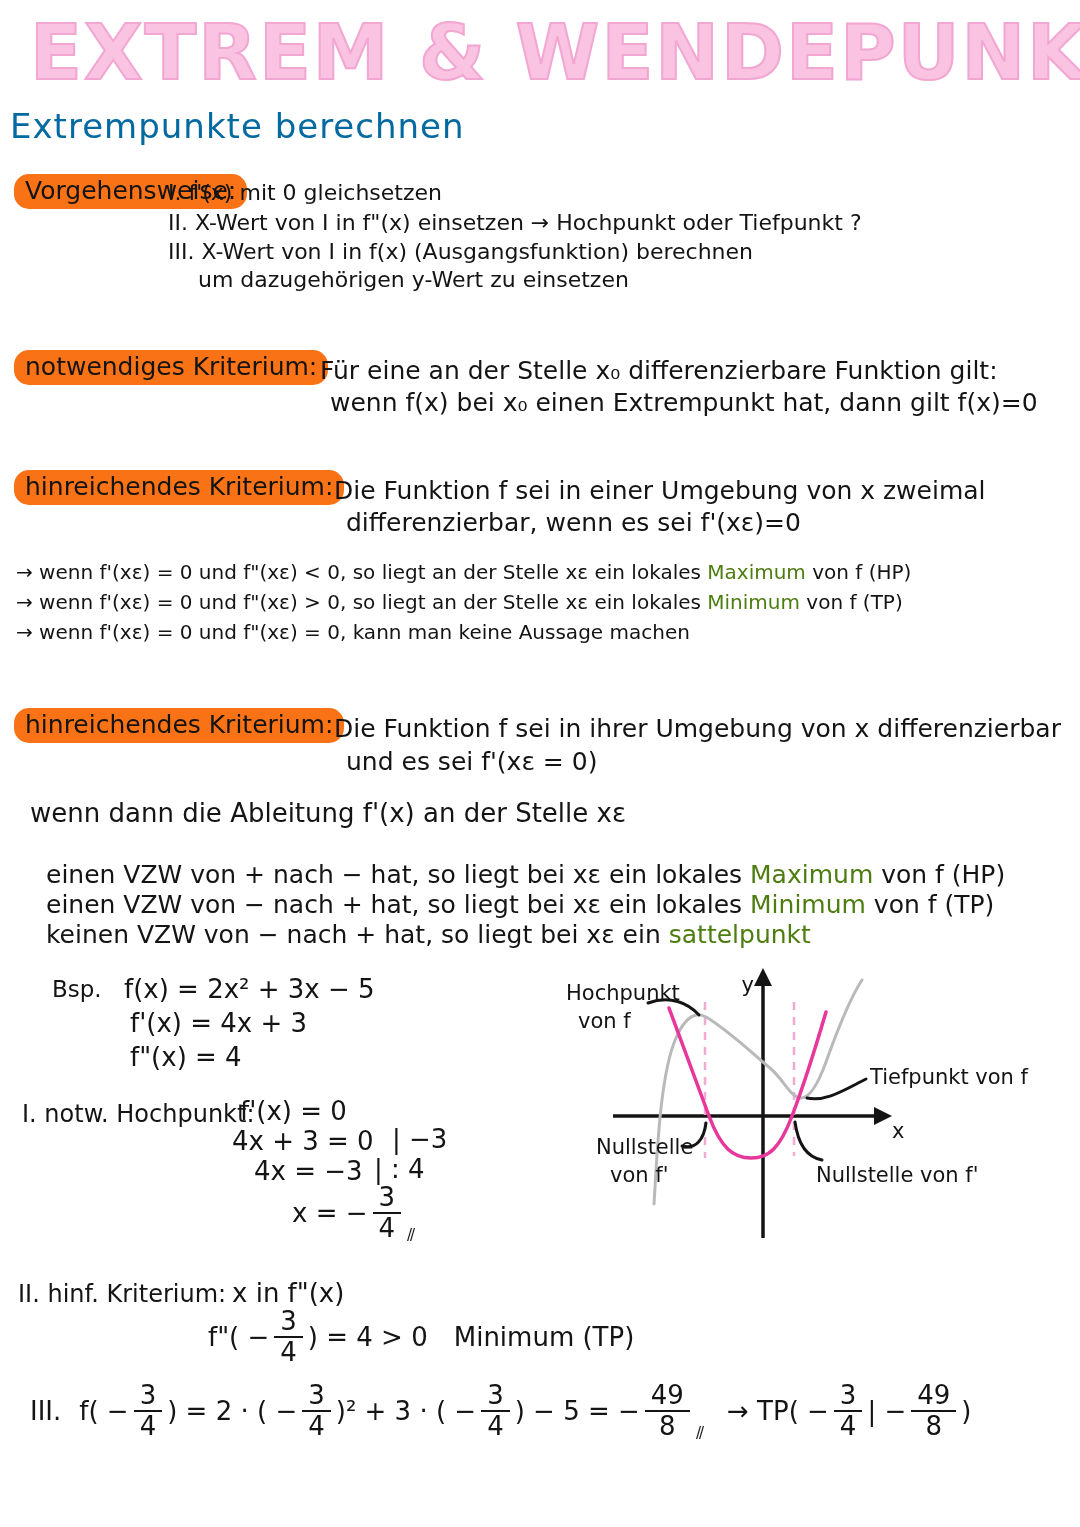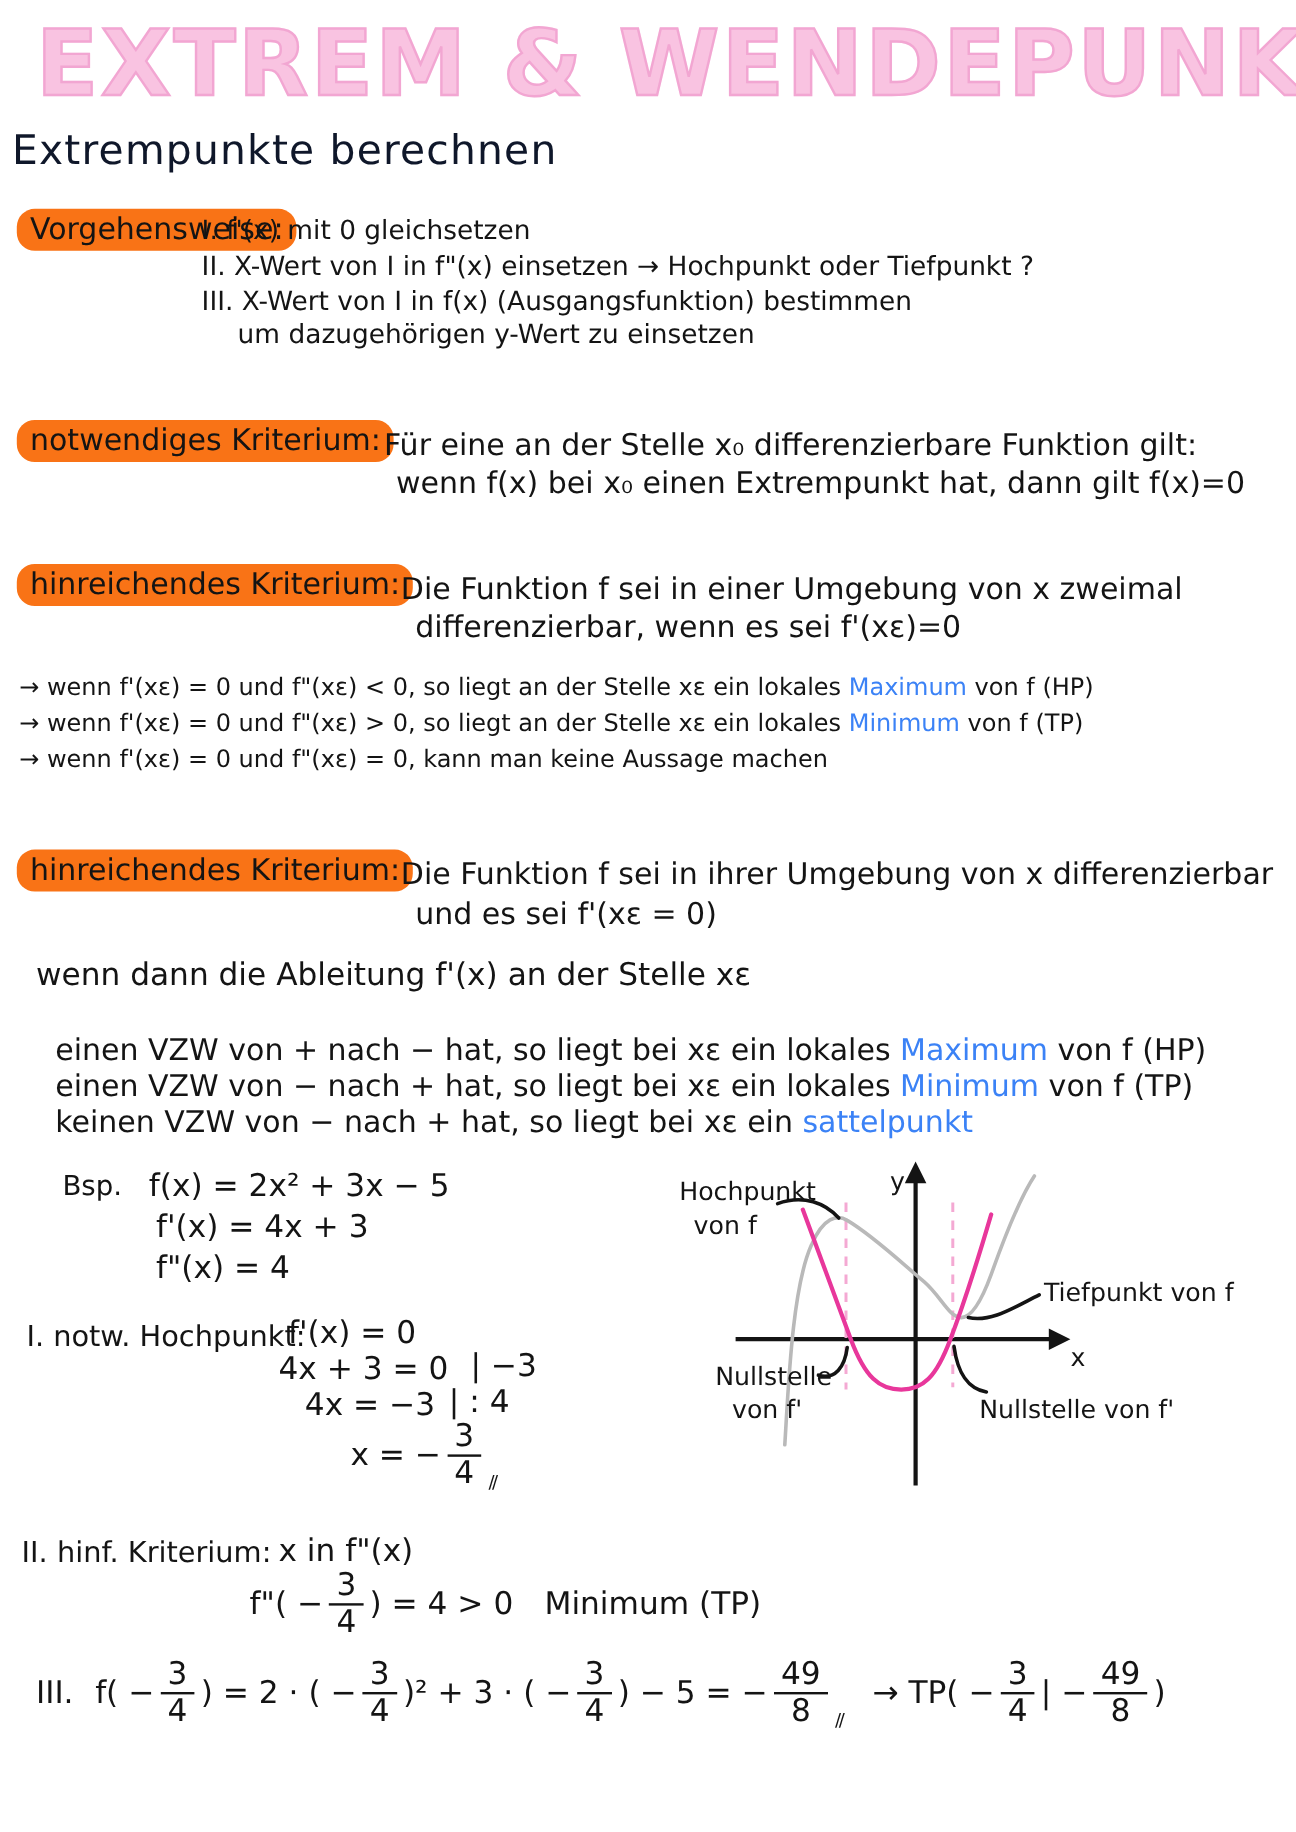--- a/index.html
+++ b/index.html
@@ -1,23 +1,23 @@
 <!DOCTYPE html>
 <html><head>
 <meta charset="utf-8">
 <style>
   html,body{margin:0;padding:0}
   body{width:1080px;height:1527px;background:#ffffff;position:relative;overflow:hidden;
        font-family:"DejaVu Sans",sans-serif;color:#141414}
   .abs{position:absolute;white-space:nowrap}
   .title{font-size:76px;font-weight:bold;letter-spacing:2px;color:#f9c3e1;
          -webkit-text-stroke:2px #f2a6d2;text-shadow:0 0 1px #f2a6d2}
-  .subtitle{font-size:34px;color:#0f172a;letter-spacing:1px}
+  .subtitle{font-size:34px;color:#0369a1;letter-spacing:1px}
   .hl{background:#f97316;border-radius:15px;padding:2px 11px 4px;font-size:25px}
-  .pink{color:#3b82f6}
+  .pink{color:#4d7c0f}
   .t20{font-size:20px}
   .t21{font-size:25px}
   .t22{font-size:22px}
   .t24{font-size:24px}
   .t26{font-size:26px}
   .t27{font-size:23px}
   .fx{display:inline-flex;align-items:center}
   .frac{display:inline-flex;flex-direction:column;align-items:center;line-height:1.05;margin:0 5px;vertical-align:middle}
   .frac .n{border-bottom:2.5px solid #141414;padding:0 6px 1px}
   .frac .d{padding-top:1px}
@@ -27,21 +27,21 @@
 </style>
 </head>
 <body>
 
 <div class="abs title" style="left:30px;top:8px">EXTREM &amp; WENDEPUNKTE</div>
 <div class="abs subtitle" style="left:10px;top:106px">Extrempunkte berechnen</div>
 
 <span class="abs hl" style="left:14px;top:174px">Vorgehensweise:</span>
 <div class="abs t22" style="left:168px;top:180px">I. f'(x) mit 0 gleichsetzen</div>
 <div class="abs t22" style="left:168px;top:210px">II. X-Wert von I in f"(x) einsetzen → Hochpunkt oder Tiefpunkt ?</div>
-<div class="abs t22" style="left:168px;top:239px">III. X-Wert von I in f(x) (Ausgangsfunktion) bestimmen</div>
+<div class="abs t22" style="left:168px;top:239px">III. X-Wert von I in f(x) (Ausgangsfunktion) berechnen</div>
 <div class="abs t22" style="left:198px;top:267px">um dazugehörigen y-Wert zu einsetzen</div>
 
 <span class="abs hl" style="left:14px;top:350px">notwendiges Kriterium:</span>
 <div class="abs t21" style="left:320px;top:356px">Für eine an der Stelle x₀ differenzierbare Funktion gilt:</div>
 <div class="abs t21" style="left:330px;top:388px">wenn f(x) bei x₀ einen Extrempunkt hat, dann gilt f(x)=0</div>
 
 <span class="abs hl" style="left:14px;top:470px">hinreichendes Kriterium:</span>
 <div class="abs t21" style="left:334px;top:476px">Die Funktion f sei in einer Umgebung von x zweimal</div>
 <div class="abs t21" style="left:346px;top:508px">differenzierbar, wenn es sei f'(xε)=0</div>
 

